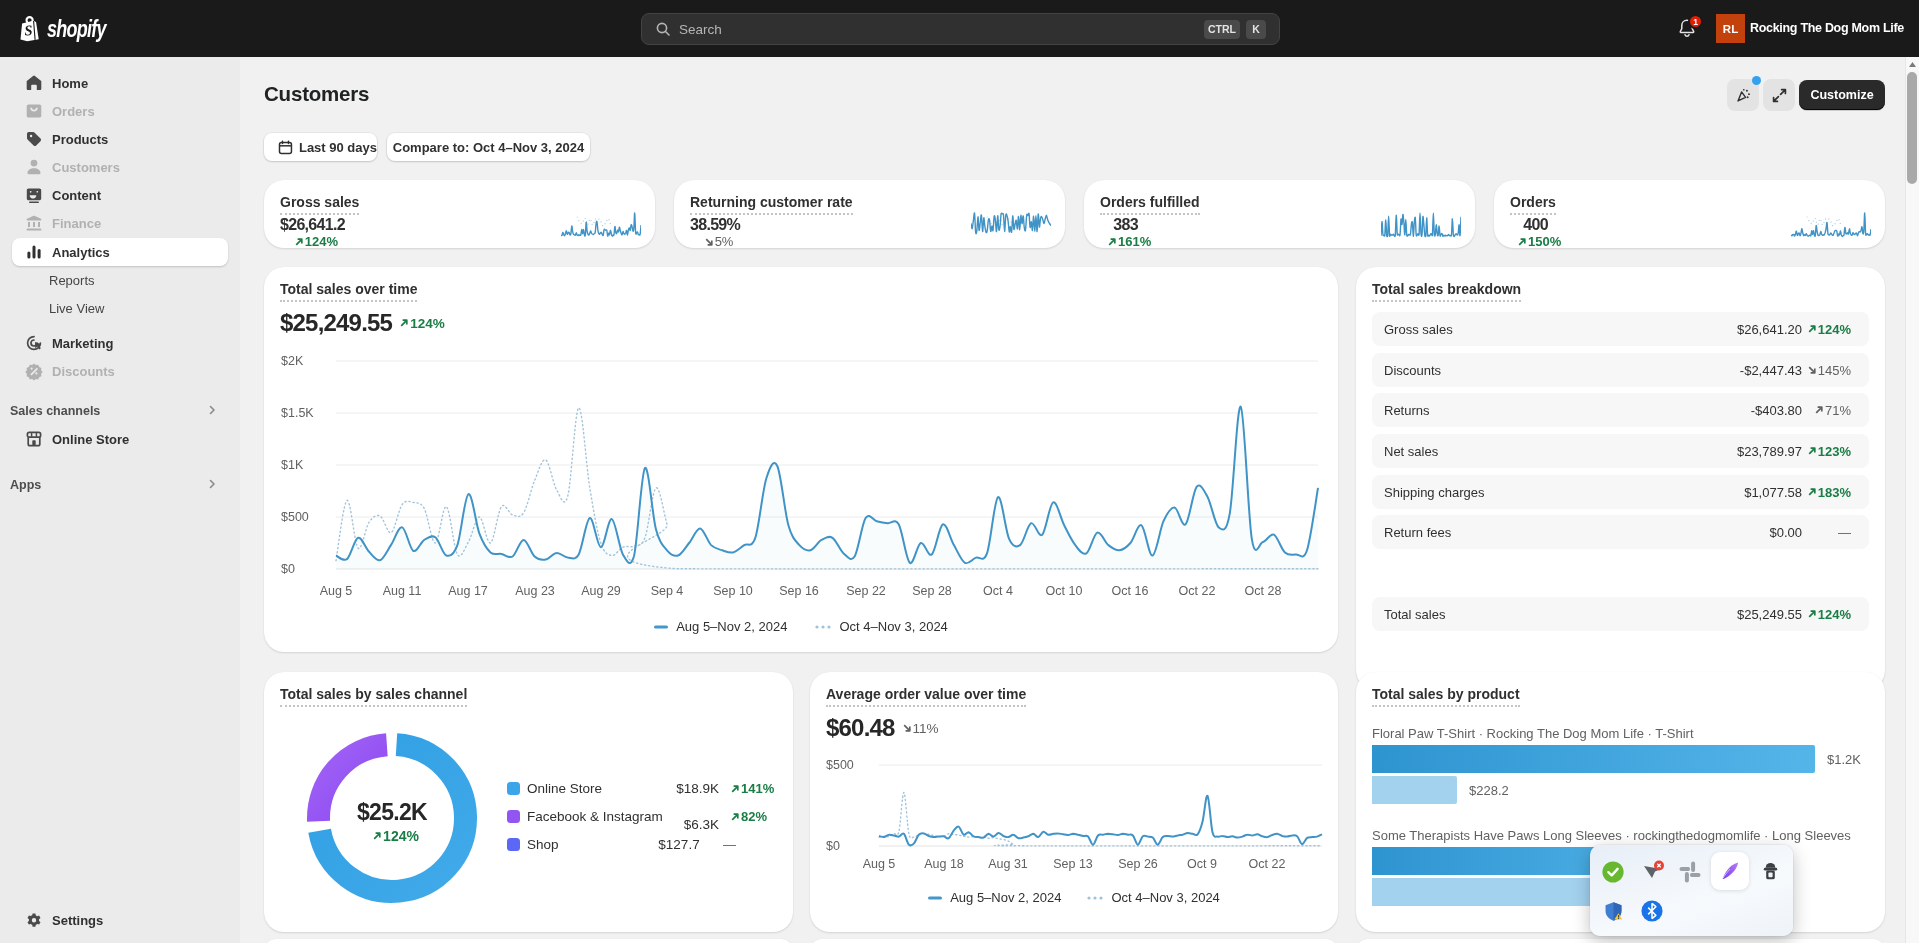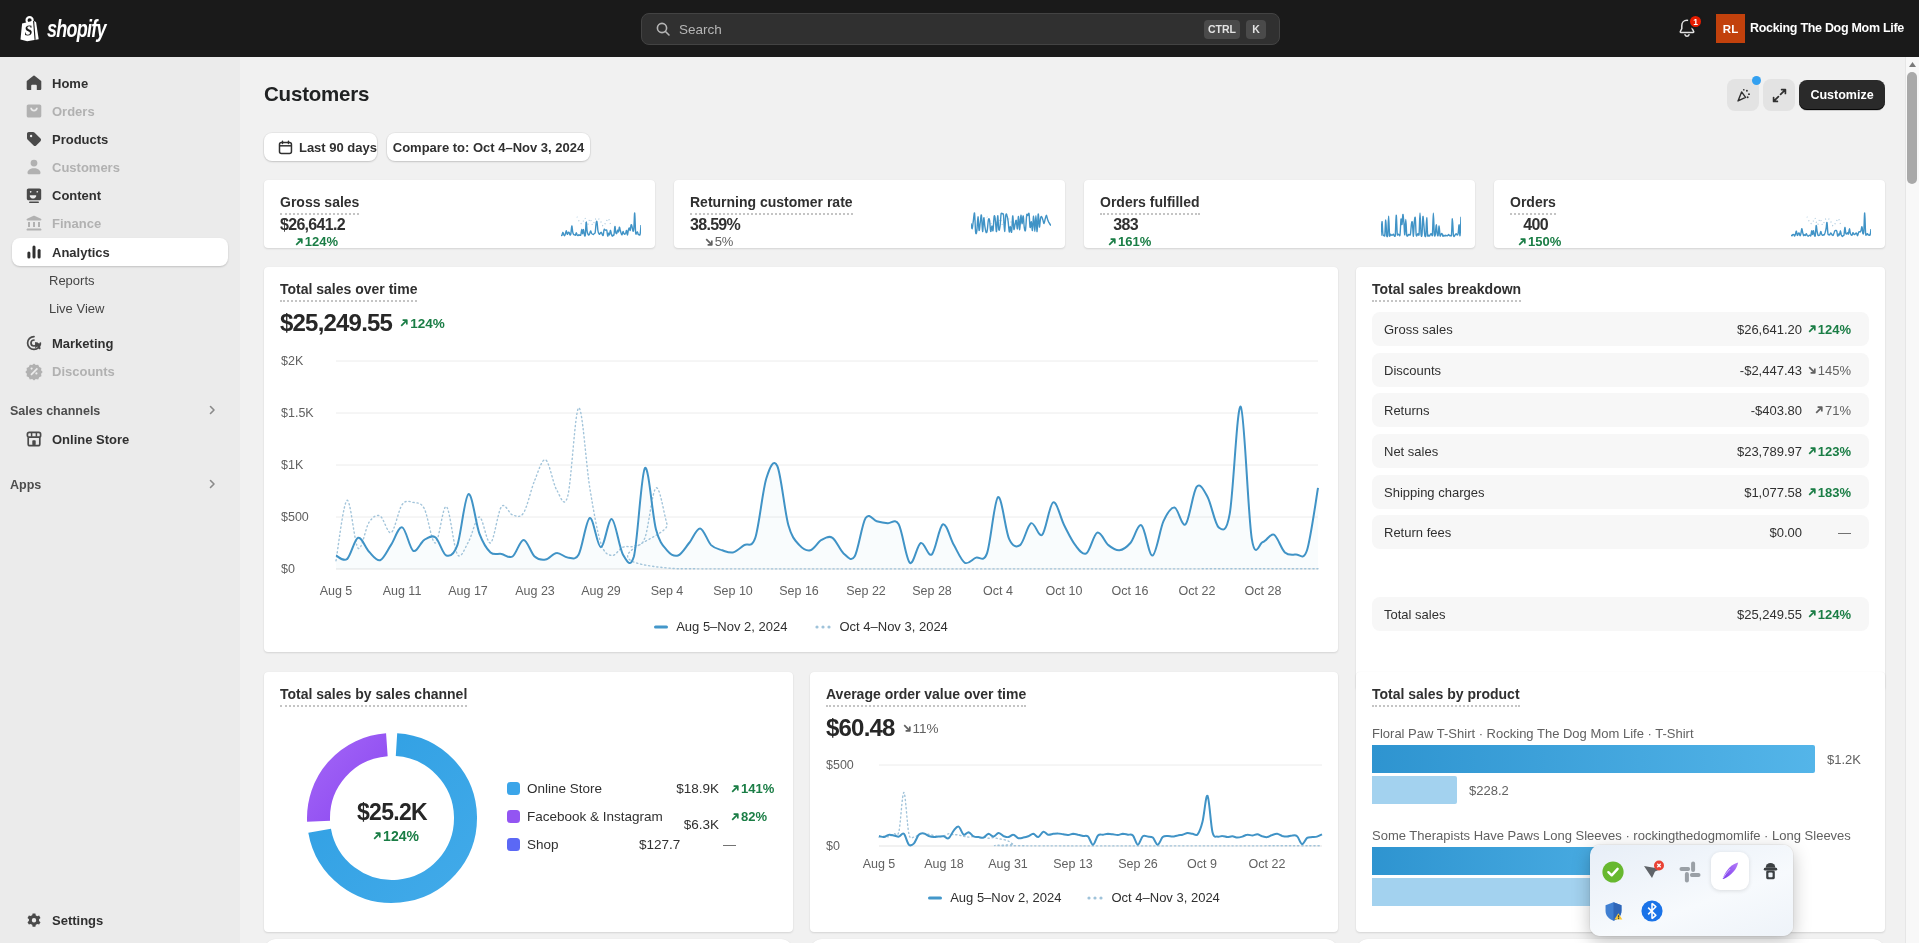--- a/index.html
+++ b/index.html
@@ -26,21 +26,21 @@
 .navitem.active { background:#fff; box-shadow:0 1px 2px rgba(0,0,0,.18); }
 .navhead { position:absolute; left:10px; width:218px; height:28px; display:flex; align-items:center; font-size:12.5px; font-weight:700; color:#4d4d4d; }
 .navhead .chev { position:absolute; right:10px; color:#8a8a8a; }
 
 #main { position:absolute; left:240px; top:57px; width:1665px; height:886px; background:#f1f1f1; border-top-left-radius:12px; }
 h1.ov { position:absolute; left:264px; top:82px; font-size:20.5px; font-weight:700; color:#202223; letter-spacing:-0.2px; }
 .iconbtn { position:absolute; top:79px; width:32px; height:32px; background:#e3e3e3; border-radius:8px; display:flex; align-items:center; justify-content:center; }
 #customize { position:absolute; left:1799px; top:80px; width:86px; height:30px; background:#2a2a2a; border-radius:8px; color:#fff; font-size:12.5px; font-weight:700; display:flex; align-items:center; justify-content:center; box-shadow:inset 0 -1px 0 rgba(0,0,0,.8), 0 1px 0 rgba(0,0,0,.15); }
 .pill { position:absolute; top:133px; height:28px; background:#fff; border-radius:8px; box-shadow:0 1px 2px rgba(0,0,0,.15), 0 0 0 1px rgba(0,0,0,.04); display:flex; align-items:center; font-size:13px; font-weight:700; color:#303030; white-space:nowrap; }
 
-.card { position:absolute; background:#fff; border-radius:4px; box-shadow:0 1px 2px rgba(26,26,26,.13), 0 0 1px rgba(26,26,26,.06); }
+.card { position:absolute; background:#fff; border-radius:20px; box-shadow:0 1px 2px rgba(26,26,26,.13), 0 0 1px rgba(26,26,26,.06); }
 .ctitle { position:absolute; left:16px; top:14px; font-size:14px; font-weight:700; color:#303030; }
 .ctitle span { border-bottom:2px dotted #c4c4c4; padding-bottom:3px; }
 .kpival { position:absolute; left:16px; top:36px; display:flex; align-items:center;flex-direction:column; }
 .kpival .v { font-size:16px; font-weight:700; color:#303030; letter-spacing:-0.7px; }
 .chg { display:flex; align-items:center; font-size:13px; font-weight:700; }
 .chg.up { color:#1a7d45; }
 .chg.dn, .chg.gr { color:#616161; font-weight:400; }
 .bigval { display:flex; align-items:center; }
 .bigval .v { font-size:24px; font-weight:700; color:#272727; letter-spacing:-0.8px; }
 .legend { position:absolute; display:flex; align-items:center; justify-content:center; font-size:13px; color:#303030; }
@@ -405,21 +405,21 @@
   <div class="lgrow" style="left:243px; top:109px; width:262px;"><span class="sq" style="background:#3ba5e9"></span>Online Store<span style="position:absolute;right:50px; text-align:right; width:80px;">$18.9K</span><span style="position:absolute;right:0; width:46px; display:flex;">
         <span class="chg up"><svg width="8" height="8" viewBox="0 0 8 8" style="margin:0 2px 0 8px">
             <path d="M1.2 6.8 L6.4 1.6 M2.6 1.2 H6.8 V5.4" fill="none" stroke="#1a7d45" stroke-width="1.7" stroke-linejoin="round"></path>
           </svg>141%</span>
       </span></div>
     <div class="lgrow" style="left:243px; top:137px; width:262px;"><span class="sq" style="background:#9355f2"></span>Facebook &amp; Instagram<span style="position:absolute;right:50px; text-align:right; width:80px;margin-top:16px;">$6.3K</span><span style="position:absolute;right:0; width:46px; display:flex;">
         <span class="chg up"><svg width="8" height="8" viewBox="0 0 8 8" style="margin:0 2px 0 8px">
             <path d="M1.2 6.8 L6.4 1.6 M2.6 1.2 H6.8 V5.4" fill="none" stroke="#1a7d45" stroke-width="1.7" stroke-linejoin="round"></path>
           </svg>82%</span>
       </span></div>
-    <div class="lgrow" style="left:243px; top:165px; width:262px;"><span class="sq" style="background:#5b68f5"></span>Shop<span style="position:absolute;right:50px; text-align:left; width:80px;">$127.7</span><span style="position:absolute;right:0; width:46px; display:flex;">
+    <div class="lgrow" style="left:243px; top:165px; width:262px;"><span class="sq" style="background:#5b68f5"></span>Shop<span style="position:absolute;right:50px; text-align:center; width:80px;">$127.7</span><span style="position:absolute;right:0; width:46px; display:flex;">
         <span class="chg gr" style="font-weight:400">—</span>
       </span></div>
 </div>
 <div class="card" style="left:810px; top:672px; width:528px; height:260px;">
   <div class="ctitle"><span>Average order value over time</span></div>
   <div class="bigval" style="position:absolute; left:16px; top:42px;">
       <span class="v">$60.48</span>
       <span class="chg dn" style="font-size:13.5px"><svg width="8" height="8" viewBox="0 0 8 8" style="margin:0 2px 0 8px">
           <path d="M1.2 1.2 L6.4 6.4 M6.8 2.6 V6.8 H2.6" fill="none" stroke="#616161" stroke-width="1.7" stroke-linejoin="round"></path>
         </svg>11%</span>

